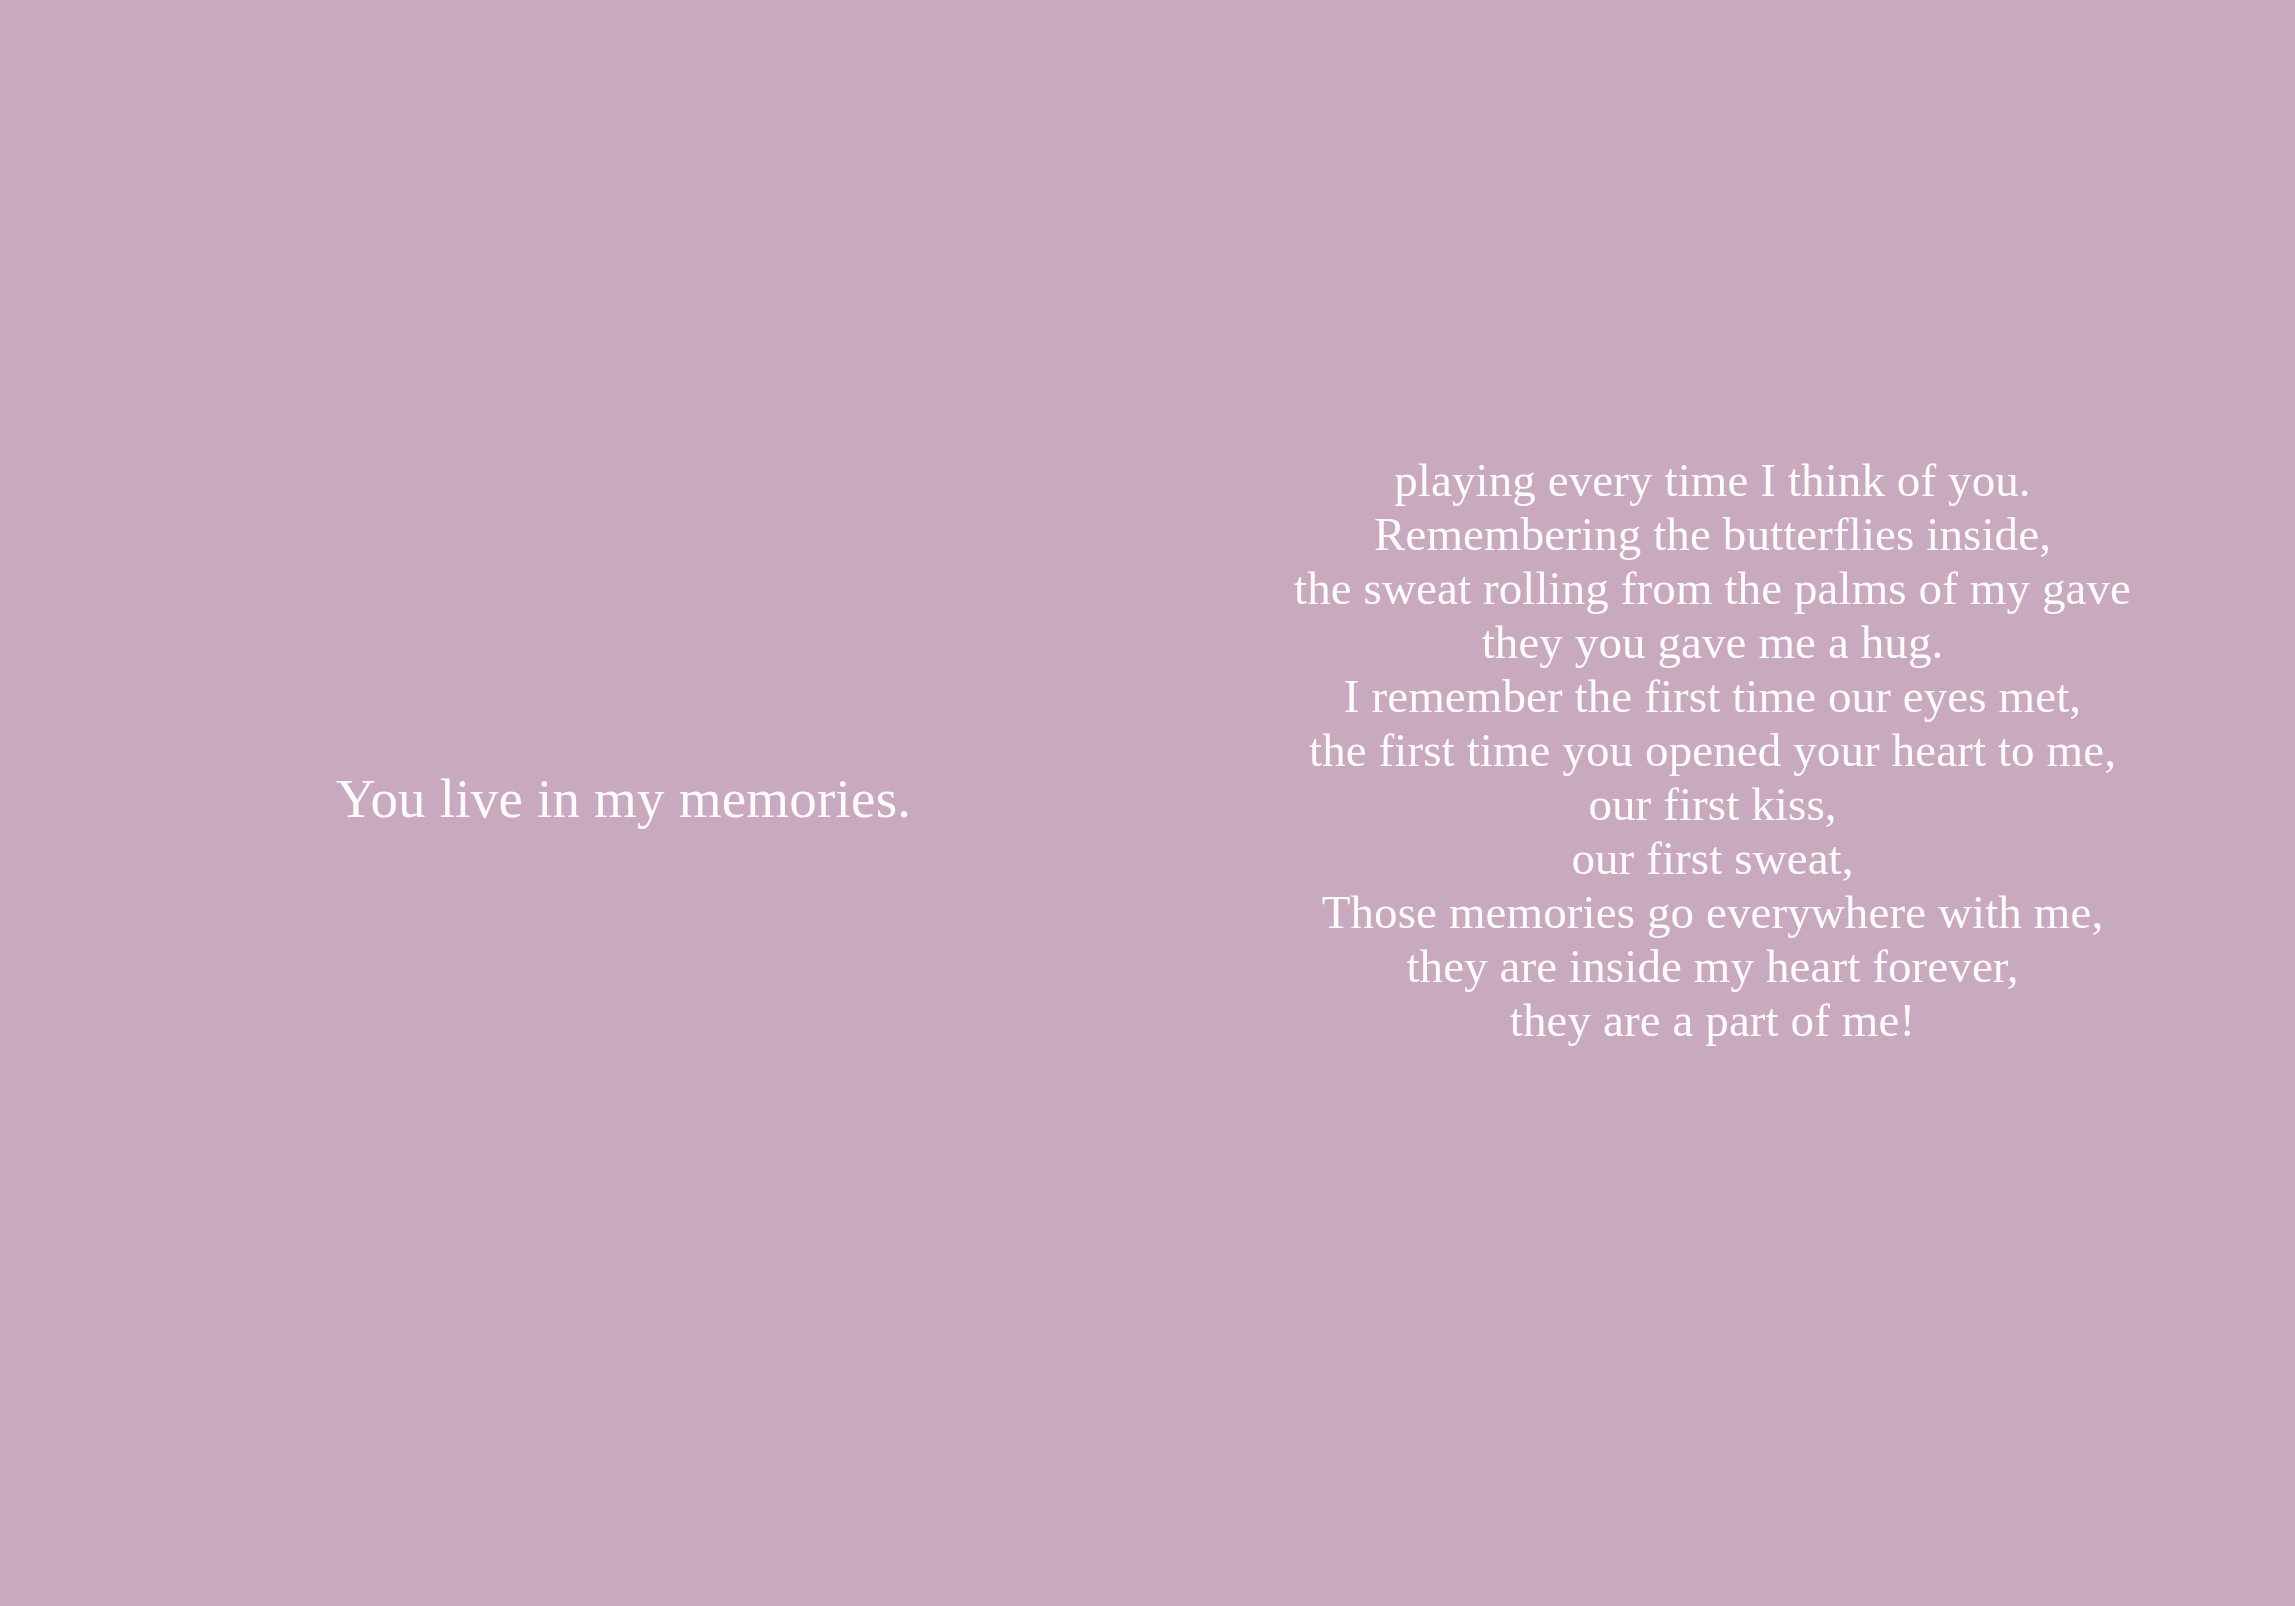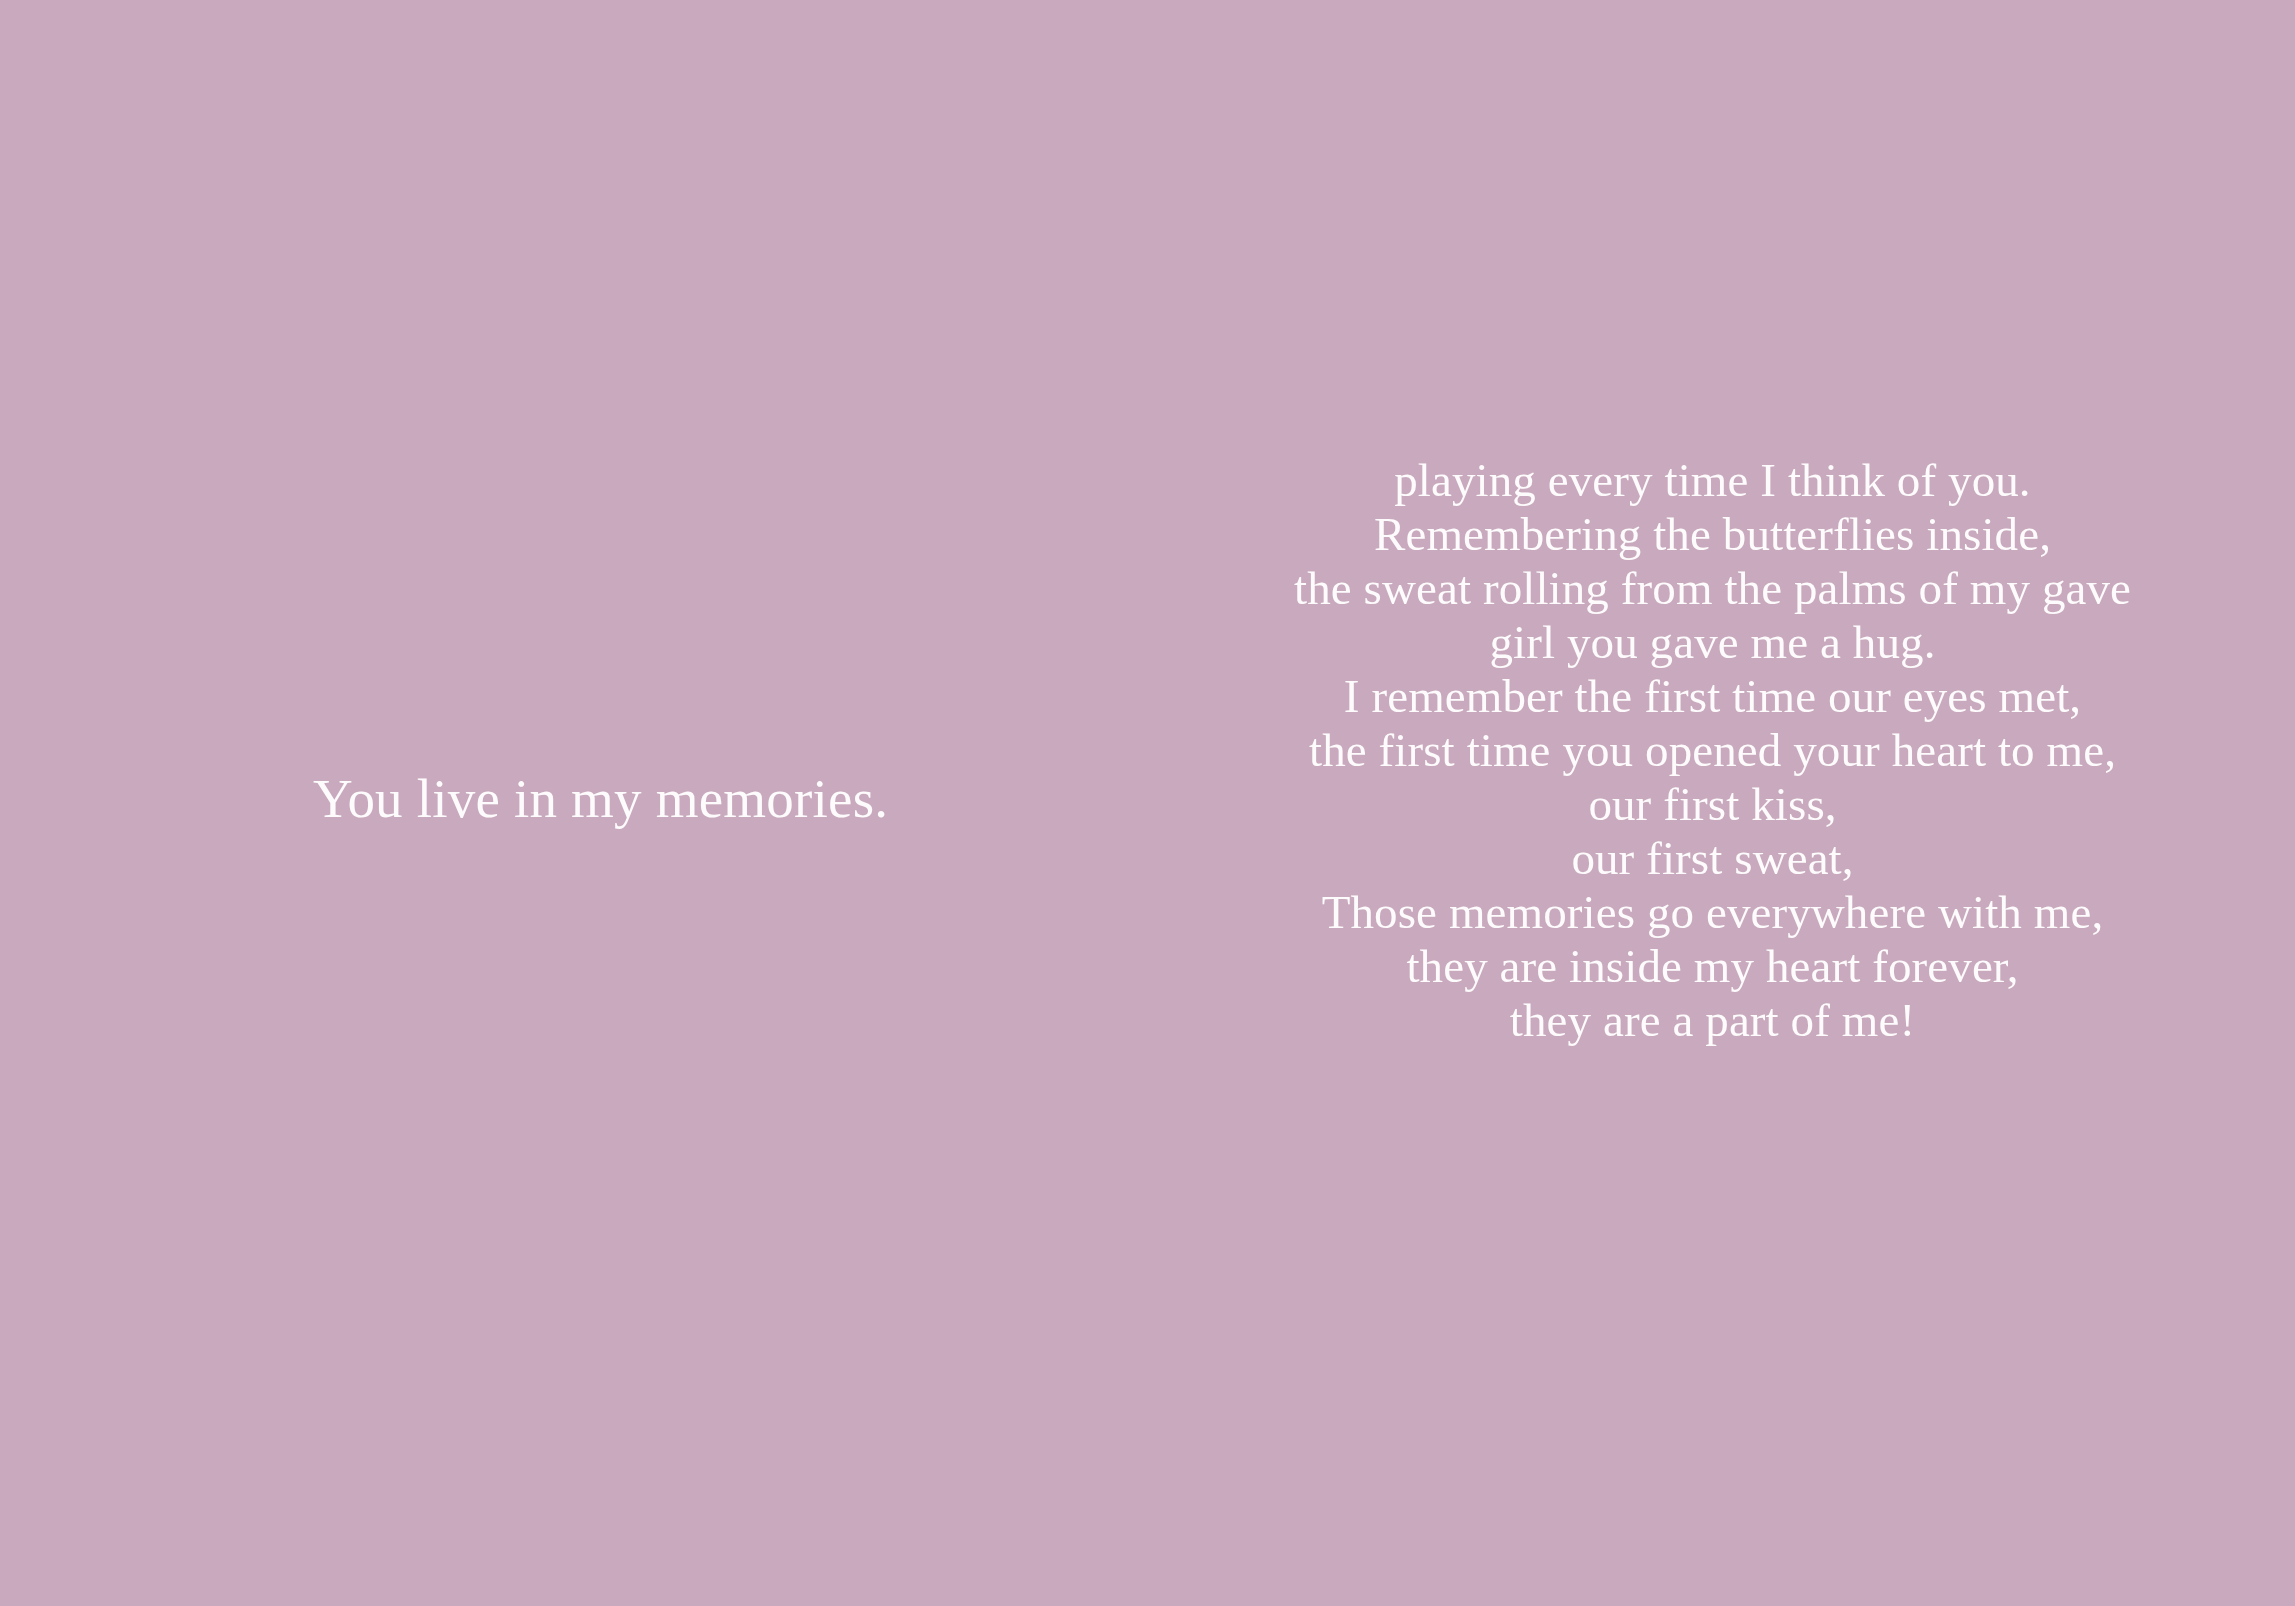--- a/index.html
+++ b/index.html
@@ -18,21 +18,21 @@
     position: relative;
     width: 2295px;
     height: 1607px;
     background: #c9a9bd;
     overflow: hidden;
   }
 
   
   #title-block {
     position: absolute;
-    left: 313px;
+    left: 336px;
     top: 771px;
     width: 842px;
     text-align: left;
   }
 
   #title-text {
     display: block;
     margin: 0;
     font-family: "Liberation Serif", "DejaVu Serif", serif;
     font-size: 55px;
@@ -70,21 +70,21 @@
 <div id="page" style="background: rgb(201, 169, 189);">
 
   <div id="title-block">
     <span id="title-text" style="color: rgb(253, 251, 252);">You live in my memories.</span>
   </div>
 
   <div id="poem-block">
     <span class="poem-line" style="color: rgb(253, 251, 252);">playing every time I think of you.</span>
     <span class="poem-line" style="color: rgb(253, 251, 252);">Remembering the butterflies inside,</span>
     <span class="poem-line" style="color: rgb(253, 251, 252);">the sweat rolling from the palms of my gave</span>
-    <span class="poem-line" style="color: rgb(253, 251, 252);">girl you gave me a hug.</span>
+    <span class="poem-line" style="color: rgb(253, 251, 252);">they you gave me a hug.</span>
     <span class="poem-line" style="color: rgb(253, 251, 252);">I remember the first time our eyes met,</span>
     <span class="poem-line" style="color: rgb(253, 251, 252);">the first time you opened your heart to me,</span>
     <span class="poem-line" style="color: rgb(253, 251, 252); text-align: center;">our first kiss,</span>
     <span class="poem-line" style="color: rgb(253, 251, 252);">our first sweat,</span>
     <span class="poem-line" style="color: rgb(253, 251, 252);">Those memories go everywhere with me,</span>
     <span class="poem-line" style="color: rgb(253, 251, 252);">they are inside my heart forever,</span>
     <span class="poem-line" style="color: rgb(253, 251, 252);">they are a part of me!</span>
   </div>
 
 </div>

